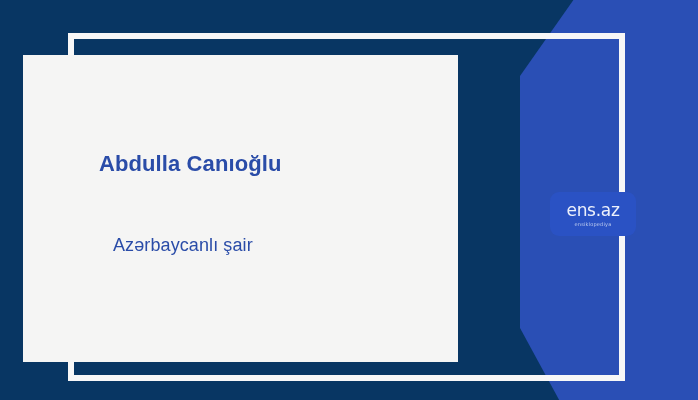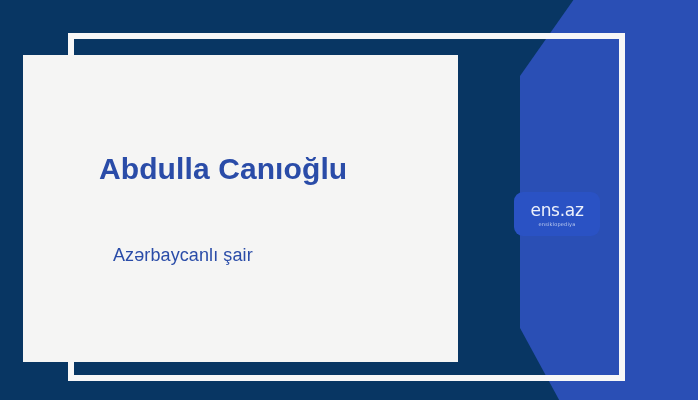--- a/index.html
+++ b/index.html
@@ -54,21 +54,21 @@
 
   .card-text {
     position: absolute;
     left: 76px;
     top: 96px;
     width: 340px;
   }
 
   .title {
     margin: 0;
-    font-size: 30px;
+    font-size: 22px;
     font-weight: 600;
     line-height: 1.2;
     color: #2A4CA8;
     letter-spacing: 0.1px;
     white-space: nowrap;
   }
 
   .subtitle {
     margin: 14px;
     padding-top: 44px;
@@ -76,21 +76,21 @@
     font-weight: 400;
     line-height: 1.2;
     color: #2A4CA8;
     letter-spacing: 0.1px;
     white-space: nowrap;
   }
 
   
   .logo-badge {
     position: absolute;
-    left: 514px;
+    left: 550px;
     top: 192px;
     width: 86px;
     height: 44px;
     background: #2A52C4;
     border-radius: 9px;
     display: flex;
     flex-direction: column;
     align-items: center;
     justify-content: center;
   }

